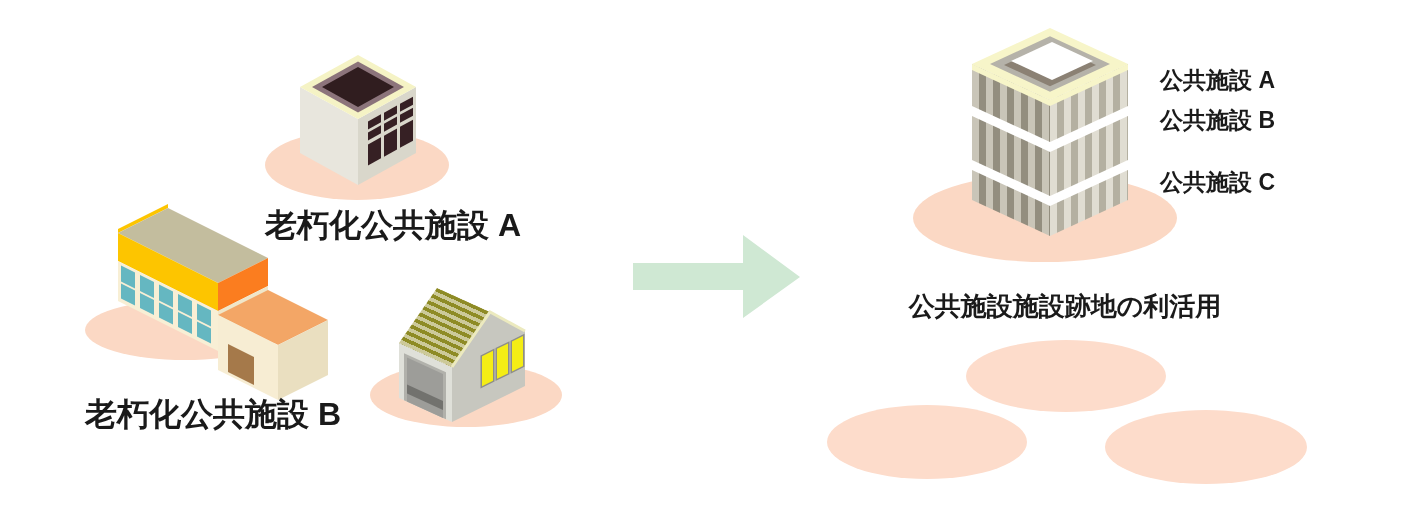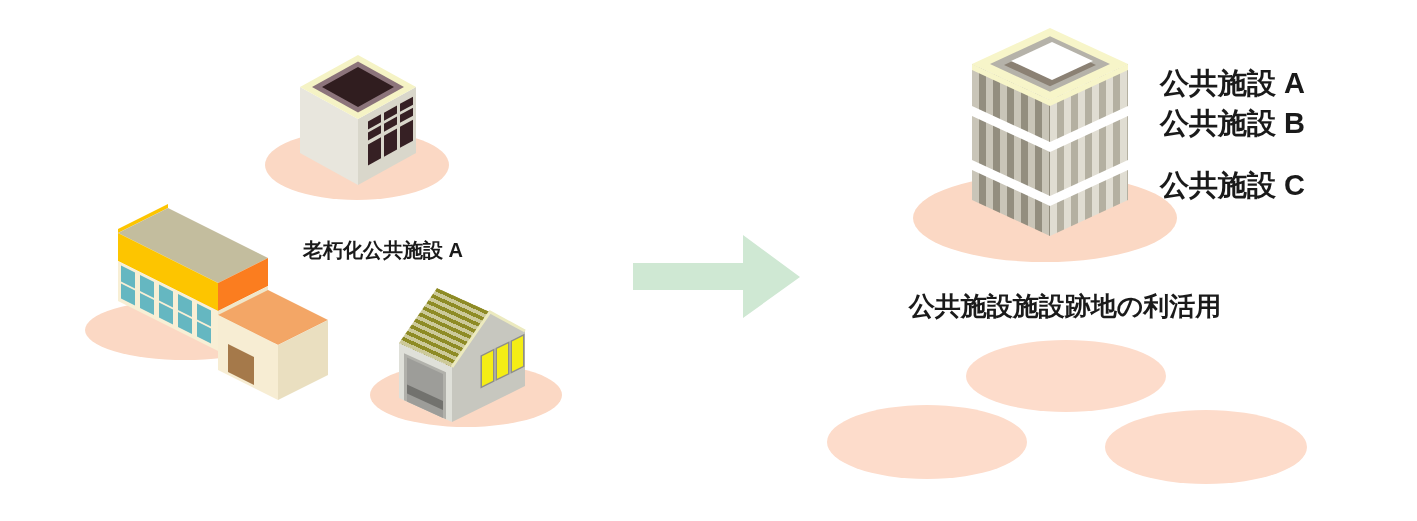--- a/index.html
+++ b/index.html
@@ -12,22 +12,22 @@
   }
   #scene{position:absolute;left:0;top:0;}
   .label{
     position:absolute;
     font-weight:bold;
     color:#1a1a1a;
     white-space:nowrap;
     line-height:1.15;
   }
   .label.center{text-align:center;}
-  .bldg-label{font-size:20px;margin-top:32px;}
-  .facility-label{font-size:29px;}
+  .bldg-label{font-size:32px;}
+  .facility-label{font-size:23px;}
   .caption-label{font-size:26px;text-align:center;}
 </style>
 </head>
 <body>
 
 <div id="canvas">
 
   <svg id="scene" width="1417" height="521" viewBox="0 0 1417 521">
     <defs>
       <linearGradient id="gtl" gradientUnits="userSpaceOnUse" x1="0" y1="0" x2="14" y2="0" spreadMethod="repeat">
@@ -156,20 +156,21 @@
       <polygon points="1011,61 1052,42.1 1093,61 1052,79.9" fill="#ffffff"></polygon>
     </g>
 
     <ellipse cx="1066" cy="376" rx="100" ry="36" fill="#fddccb"></ellipse>
     <ellipse cx="927" cy="442" rx="100" ry="37" fill="#fddccb"></ellipse>
     <ellipse cx="1206" cy="447" rx="101" ry="37" fill="#fddccb"></ellipse>
   </svg>
 
   <div class="label bldg-label center" style="left:265px;top:207px;width:236px;">老朽化公共施設 A</div>
 
+  <div class="label bldg-label center" style="left:85px;top:396px;width:236px;">老朽化公共施設 B</div>
 
 
   <div class="label facility-label" style="left:1160px;top:67px;">公共施設 A</div>
 
   <div class="label facility-label" style="left:1160px;top:107px;">公共施設 B</div>
 
   <div class="label caption-label" style="left:907px;top:292px;width:316px;">公共施設施設跡地の利活用</div>
 
   <div class="label facility-label" style="left:1160px;top:169px;">公共施設 C</div>
 </div>

